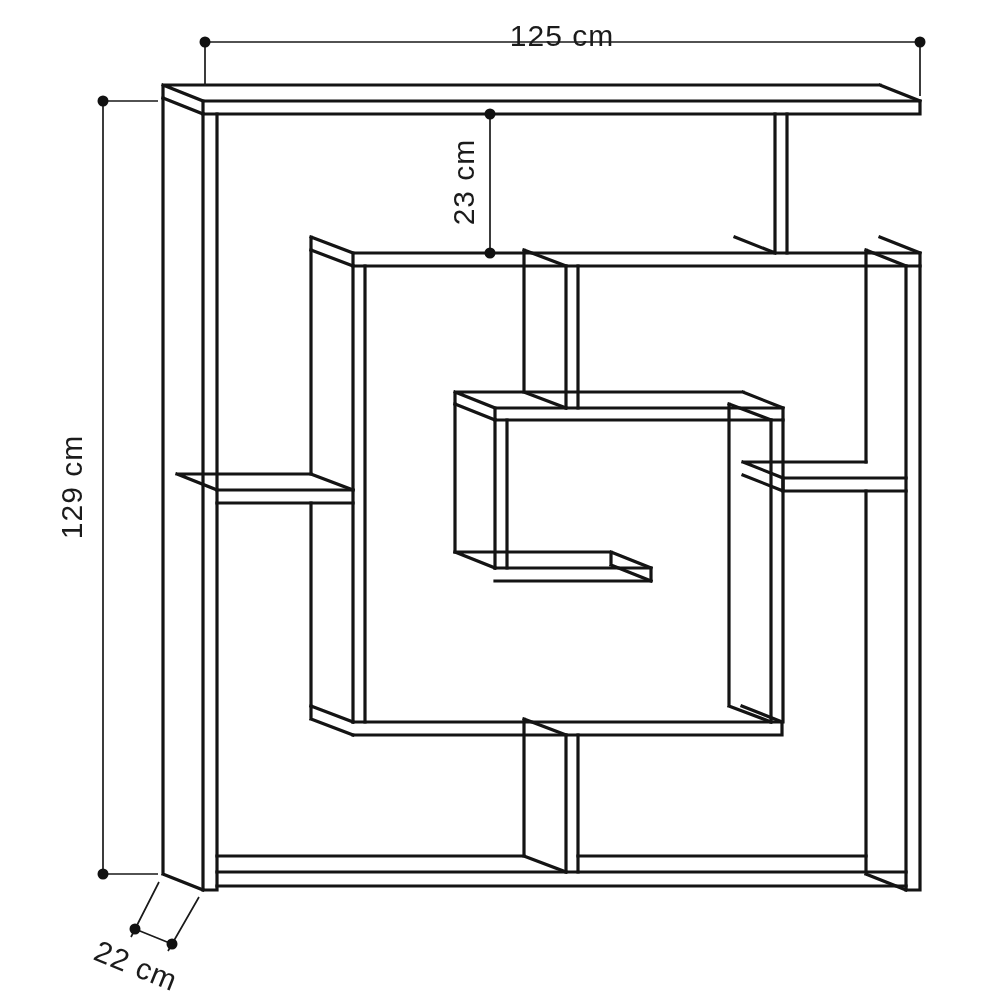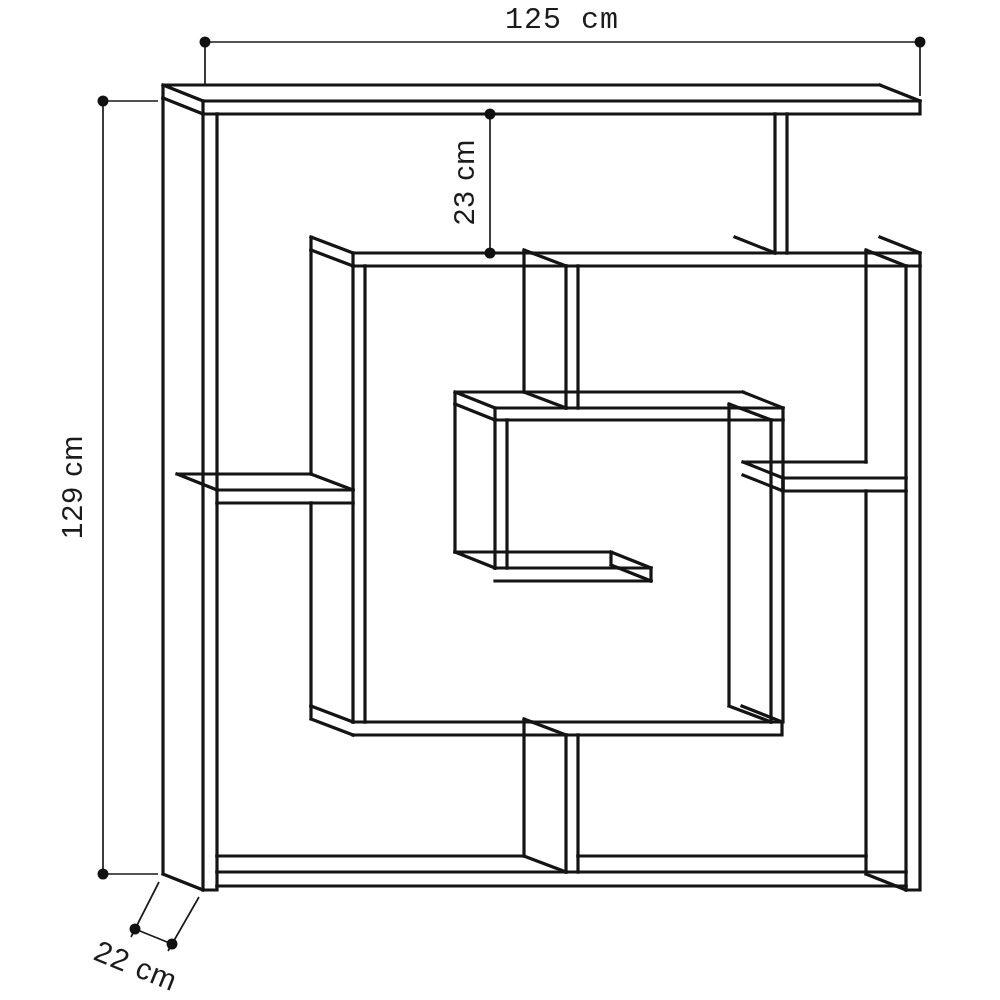--- a/index.html
+++ b/index.html
@@ -129,21 +129,21 @@
       <circle class="dot" cx="103" cy="874" r="5.5"></circle>
     </g>
 
     <g>
       <path class="dim" d="M159,882 L131,937 M199,897 L168,951 M135,929 L172,944"></path>
       <circle class="dot" cx="135" cy="929" r="5.5"></circle>
       <circle class="dot" cx="172" cy="944" r="5.5"></circle>
     </g>
   </svg>
 
-  <div class="dim-label" style="left:562px;top:20px;font-family:Liberation Mono, monospace;">125 cm</div>
+  <div class="dim-label" style="left:562px;top:36px;">125 cm</div>
 
   <div class="dim-label rot-ccw" style="left:464px;top:182px;">23 cm</div>
 
   <div class="dim-label rot-ccw" style="left:72px;top:487px;">129 cm</div>
 
   <div class="dim-label rot-depth" style="left:136px;top:966px;">22 cm</div>
 
 </div>
 
 </body></html>

